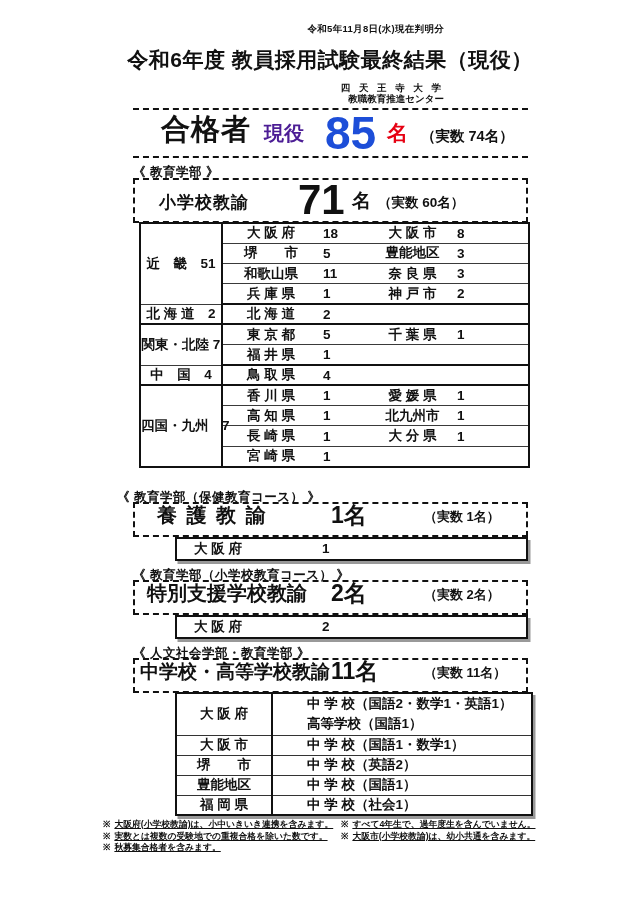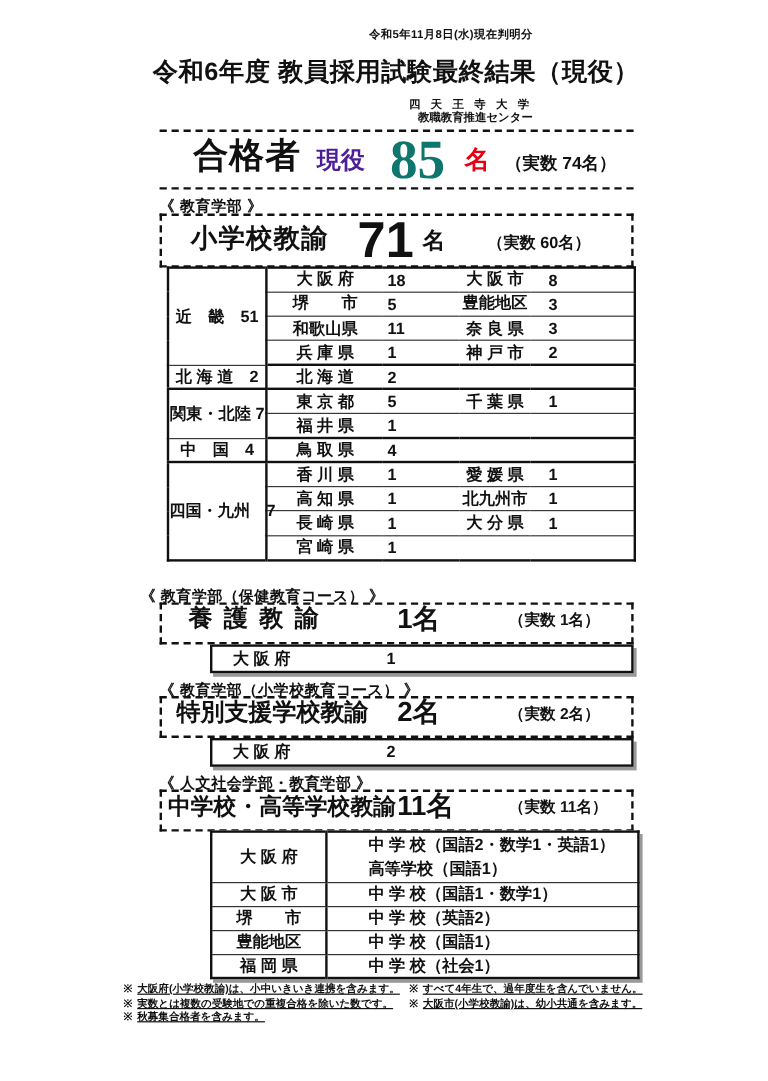--- a/index.html
+++ b/index.html
@@ -28,24 +28,24 @@
   .banner .b-count  { left: 192px; bottom: 2px;  font-size: 46px; line-height: .92; color: #e60012; }
   .banner .b-unit   { left: 254px; bottom: 9px;  font-size: 21px; color: #e60012; }
   .banner .b-actual { left: 288px; bottom: 10px; font-size: 14.5px; }
 
   .section-label { font-size: 12.5px; letter-spacing: .5px; }
 
   
   .result-box { left: 133px; width: 395px; border: 2px dashed #111; }
   .result-box span { position: absolute; white-space: nowrap; }
   .elem-box { top: 178px; height: 45px; }
-  .elem-box .r-title  { left: 24px;  bottom: 7px; font-size: 22px; letter-spacing: 1px; }
+  .elem-box .r-title  { left: 24px;  bottom: 7px; font-size: 17px; letter-spacing: 1px; }
   .elem-box .r-count  { left: 163px; bottom: 1px; font-size: 42px; line-height: .92; }
   .elem-box .r-unit   { left: 217px; bottom: 7px; font-size: 19px; }
-  .elem-box .r-actual { left: 243px; bottom: 9px; font-size: 13.5px; margin-left: 28px; }
+  .elem-box .r-actual { left: 243px; bottom: 9px; font-size: 13.5px; }
 
   .small-box { height: 35px; }
   .small-box .r-title  { bottom: 6px; font-size: 20px; }
   .small-box .r-count  { left: 196px; bottom: 4px; font-size: 23px; margin-top: 40px; }
   .small-box .r-actual { left: 289px; bottom: 9px; font-size: 13px; }
   .nursing-box { top: 502px; }
   .nursing-box .r-title { left: 22px; letter-spacing: 2px; }
   .special-box { top: 580px; }
   .special-box .r-title { left: 12px; }
   .secondary-box { top: 658px; }
@@ -100,21 +100,21 @@
   <div class="abs date-note">令和5年11月8日(水)現在判明分</div>
   <div class="abs doc-title">令和6年度 教員採用試験最終結果（現役）</div>
   <div class="abs org">
     <div class="org-name">四 天 王 寺 大 学</div>
     <div class="org-dept">教職教育推進センター</div>
   </div>
 
   <div class="abs banner">
     <span class="b-label">合格者</span>
     <span class="b-sub" style="color: #4c1d95;">現役</span>
-    <span class="b-count" style="color: #0f766e; font-family: Liberation Serif, serif;">85</span>
+    <span class="b-count" style="color: #1d4ed8;">85</span>
     <span class="b-unit" style="color: rgb(230, 0, 18);">名</span>
     <span class="b-actual">（実数 74名）</span>
   </div>
 
   <div class="abs section-label" style="top:164px;left:133px;">《 教育学部 》</div>
 
   <div class="abs result-box elem-box">
     <span class="r-title">小学校教諭</span>
     <span class="r-count">71</span>
     <span class="r-unit">名</span>

